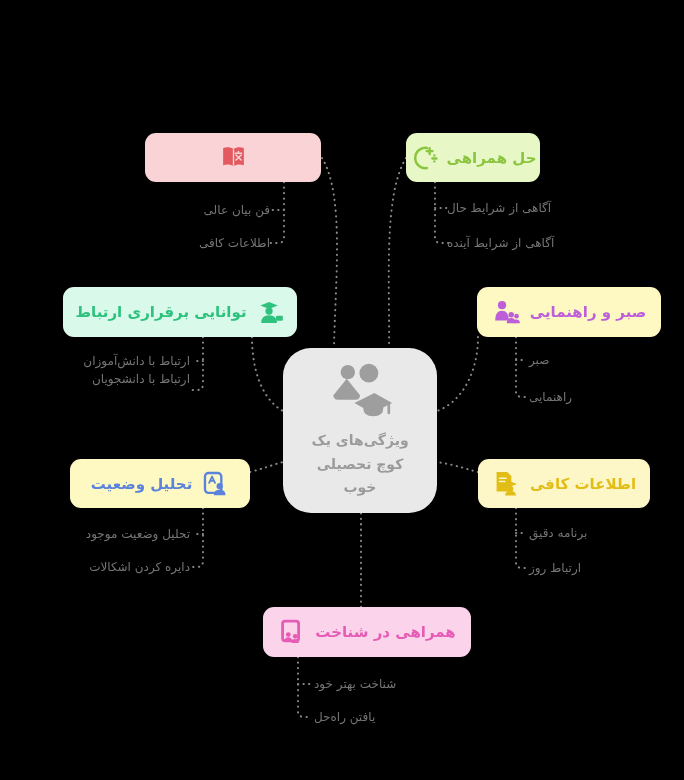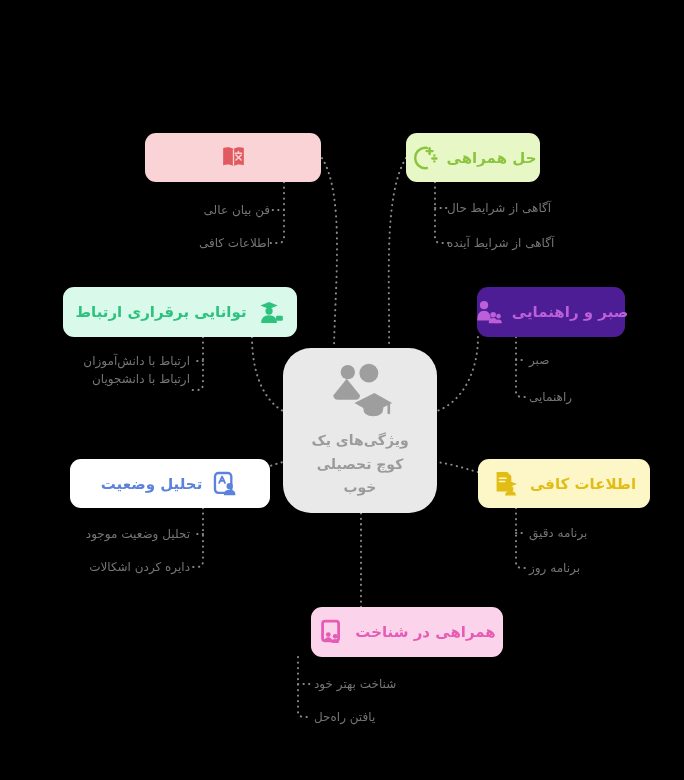--- a/index.html
+++ b/index.html
@@ -17,24 +17,24 @@
   }
   .branch{
     position:absolute;display:flex;align-items:center;justify-content:center;
     gap:9px;border-radius:11px;font-weight:bold;font-size:15px;
     direction:rtl;box-sizing:border-box;white-space:nowrap;
   }
   .branch svg{flex:0 0 auto;display:block;}
   .b-vocab      {left:145px;top:133px;width:176px;height:49px;background:#f9d3d6;color:#e25a5f;}
   .b-problem    {left:406px;top:133px;width:134px;height:49px;background:#e7f8c6;color:#8bc53f;}
   .b-comm       {left:23px; top:287px;width:234px;height:50px;background:#d9f9ea;color:#2ec27e;margin-left:40px;}
-  .b-patience   {left:477px;top:287px;width:148px;height:50px;background:#4c1d95;color:#bc5fd9;}
-  .b-analysis   {left:70px; top:459px;width:200px;height:49px;background:#ffffff;color:#5b82dc;}
+  .b-patience   {left:477px;top:287px;width:184px;height:50px;background:#fef9c3;color:#bc5fd9;}
+  .b-analysis   {left:70px; top:459px;width:180px;height:49px;background:#fef9c3;color:#5b82dc;}
   .b-info       {left:478px;top:459px;width:172px;height:49px;background:#fdf6c7;color:#e2bd16;}
-  .b-recognition{left:263px;top:607px;width:192px;height:50px;background:#fbd4ec;color:#e65cb5;margin-left:48px;}
+  .b-recognition{left:263px;top:607px;width:208px;height:50px;background:#fbd4ec;color:#e65cb5;}
   .child{
     position:absolute;font-size:12px;color:#757575;direction:rtl;
     white-space:nowrap;line-height:16px;
   }
   .center-node{
     position:absolute;left:283px;top:348px;width:154px;height:165px;
     background:#e9e9e9;border-radius:28px;
     display:flex;flex-direction:column;align-items:center;justify-content:center;gap:6px;
   }
   .center-text{
@@ -168,21 +168,21 @@
         <circle cx="15.3" cy="16.4" r="2.4"></circle>
         <path d="M10.8 22 Q10.8 18.2 15.3 18.2 Q19.8 18.2 19.8 22 Z"></path>
       </g>
       <g stroke="#fdf6c7" stroke-width="1.3" stroke-linecap="round">
         <line x1="6.2" y1="7.6" x2="11.6" y2="7.6"></line>
         <line x1="6.2" y1="10.4" x2="10.6" y2="10.4"></line>
       </g>
     </svg>
   </div>
   <div class="child" style="left:529px;top:525px;">برنامه دقیق</div>
-  <div class="child" style="left:529px;top:560px;">برنامه روز</div>
+  <div class="child" style="left:529px;top:560px;">ارتباط روز</div>
 
   <div class="branch b-recognition">
     <span>همراهی در شناخت</span>
     <svg width="28" height="28" viewBox="0 0 22 22" aria-hidden="true">
       <rect x="3.6" y="2.4" width="12.6" height="15.6" rx="2" fill="none" stroke="currentColor" stroke-width="2.2"></rect>
       <g fill="currentColor">
         <circle cx="8.1" cy="13" r="1.9"></circle>
         <path d="M5.2 18.2 Q5.2 15.1 8.1 15.1 Q11 15.1 11 18.2 Z"></path>
         <circle cx="13.5" cy="14.4" r="1.9"></circle>
         <path d="M10.6 19.7 Q10.6 16.6 13.5 16.6 Q16.4 16.6 16.4 19.7 Z"></path>

